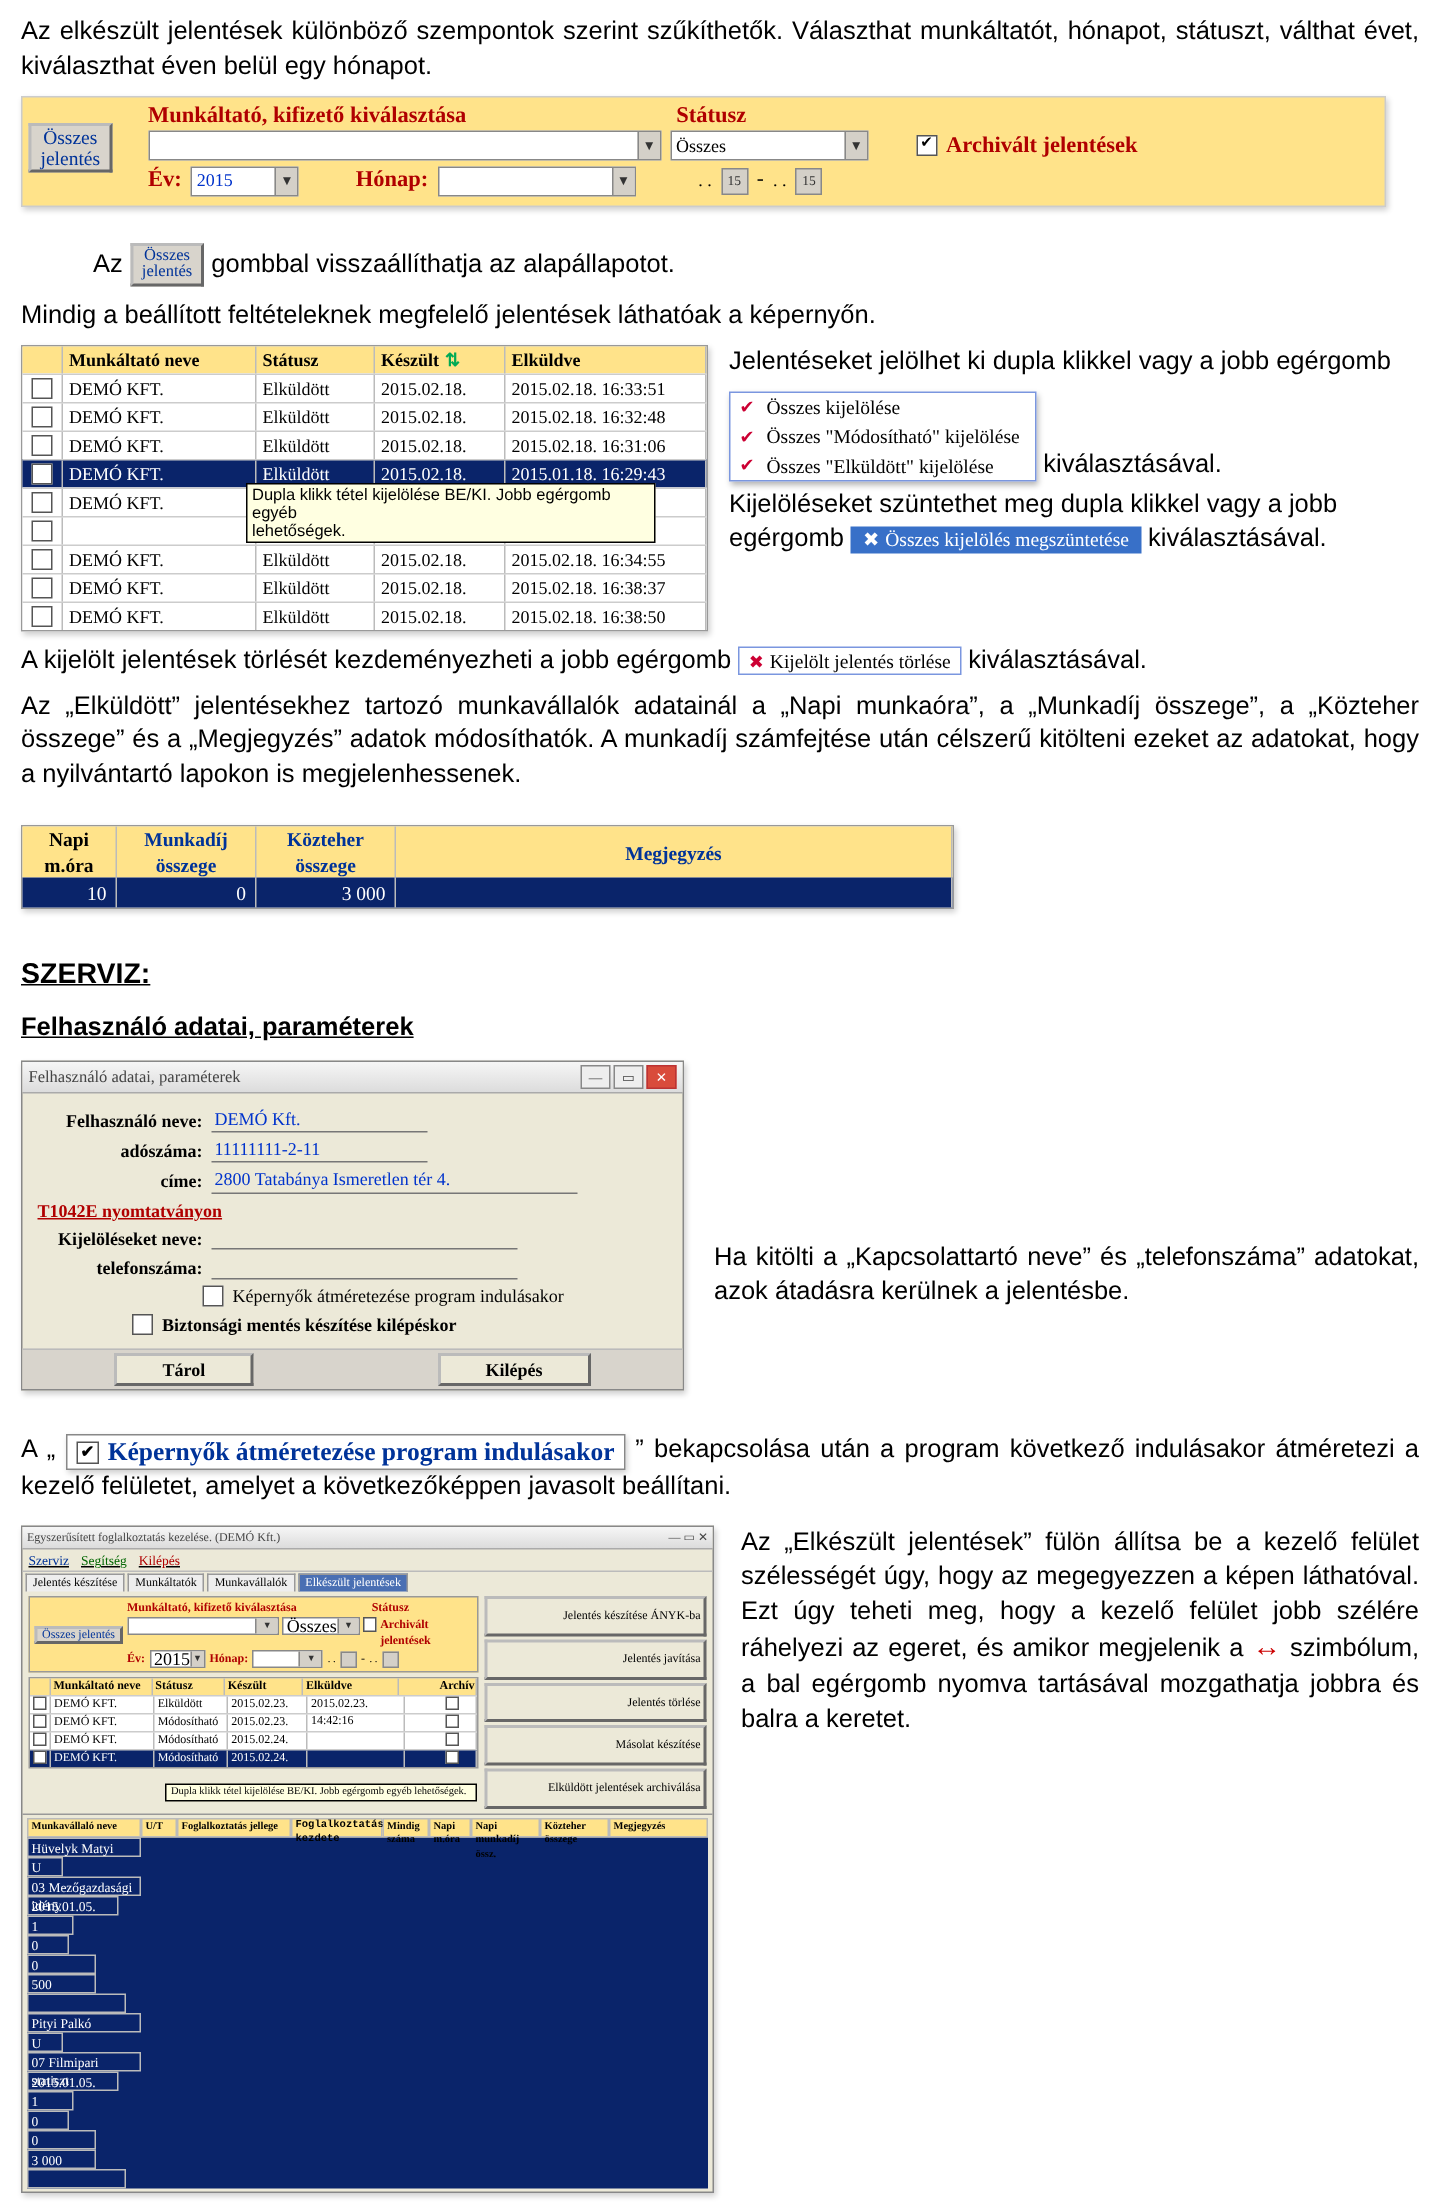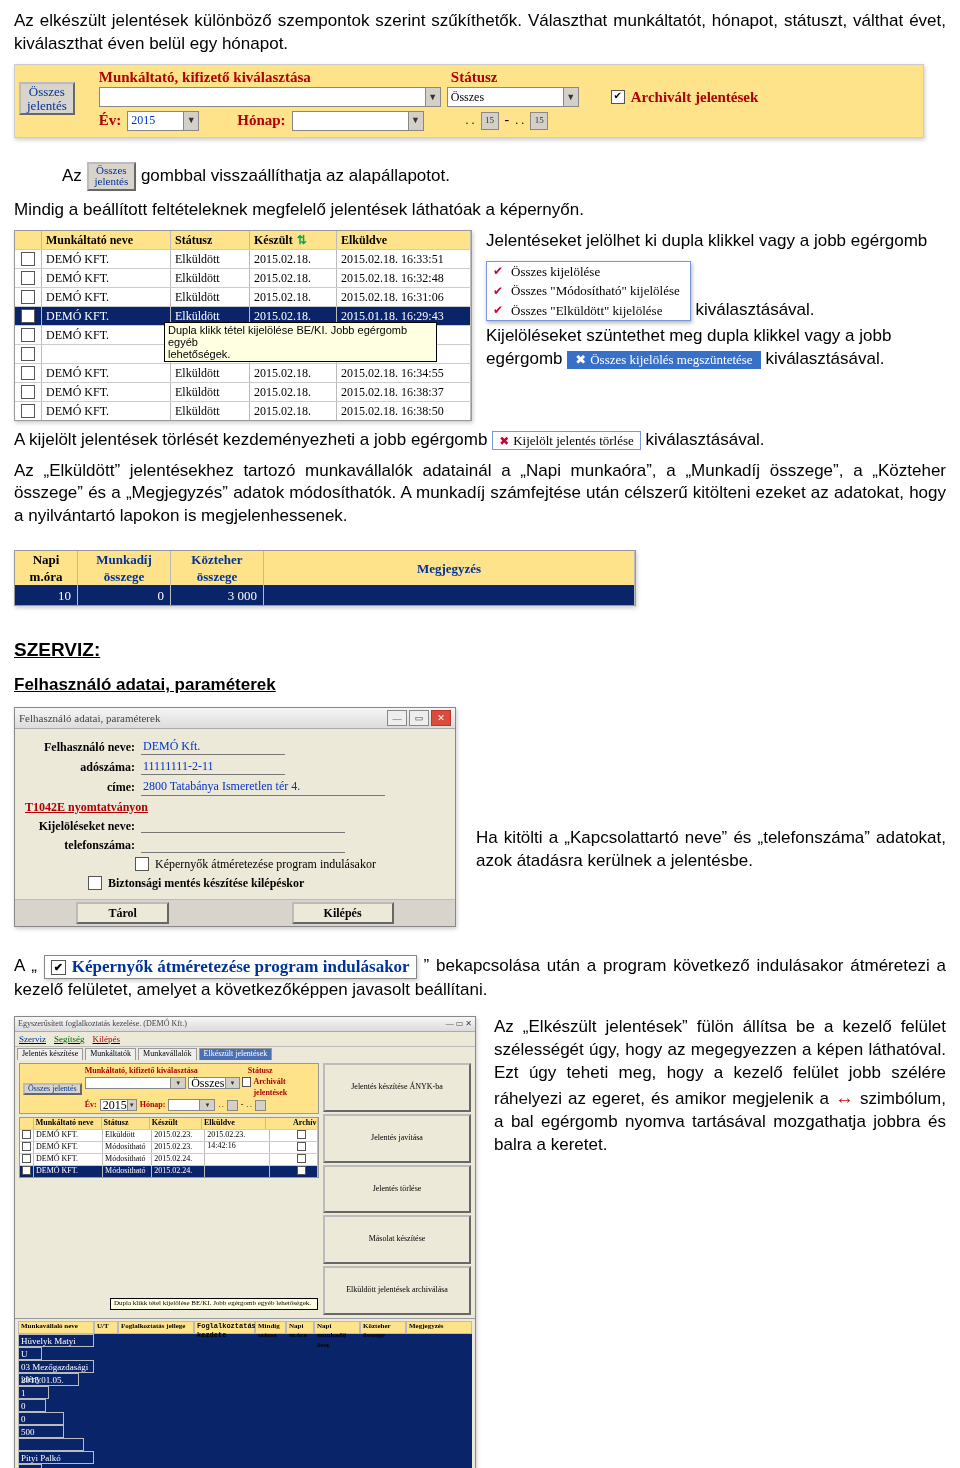--- a/index.html
+++ b/index.html
@@ -189,22 +189,22 @@
   .mini .menubar { display:flex; gap:8px; padding:1px 4px; border-bottom:1px solid #bbb;text-decoration:underline; }
   .mini .menubar span { font-size:9px; color:#003399; }
   .mini .menubar .red { color:#b00000; }
   .mini .tabs { display:flex; gap:2px; padding:1px 2px 0 2px; }
   .mini .tabs .tab { background:#eee; border:1px solid #999; border-bottom:none;
     padding:0 4px; font-size:8px; }
   .mini .tabs .tab.on { background:#4a6fb3; color:#fff; }
   .mini .mainarea { display:flex; gap:4px; padding:3px 4px; position: relative; }
   .mini .left { width: 300px; }
   .mini .right { width: 150px; display:flex; flex-direction:column; gap:2px; }
-  .mini .right .sbtn { background:#ece9d8; border:2px outset #bbb; text-align:center;
-    padding:17px 2px; font-size:8px;}
+  .mini .right .sbtn { background:#ece9d8; border:2px outset #bbb; text-align:right;
+    padding:6px 2px; font-size:8px;}
   .mini .filt { background:#ffe38a; border:1px solid #999; padding:2px 3px; font-size:8px;}
   .mini .filt .r { display:flex; align-items:center; gap:3px; }
   .mini .mgrid { border:1px solid #999; font-size:8px; margin-top:3px; }
   .mini .mgrid .h { background:#ffe38a; display:flex; font-weight:bold; }
   .mini .mgrid .h > div, .mini .mgrid .r > div { border-right:1px solid #bbb; padding:0 2px; height:11px;}
   .mini .mgrid .r { display:flex; background:#fff; border-top:1px solid #ccc; }
   .mini .mgrid .r.sel { background:#0a246a; color:#fff; }
   .mini .mc-chk{width:11px;} .mini .mc-name{width:80px;} .mini .mc-stat{width:55px;}
   .mini .mc-d1{width:60px;} .mini .mc-d2{width:75px;} .mini .mc-a{width:22px;margin-left:25px;}
   .mini .btm { border-top:1px solid #999; padding:2px 3px; }

